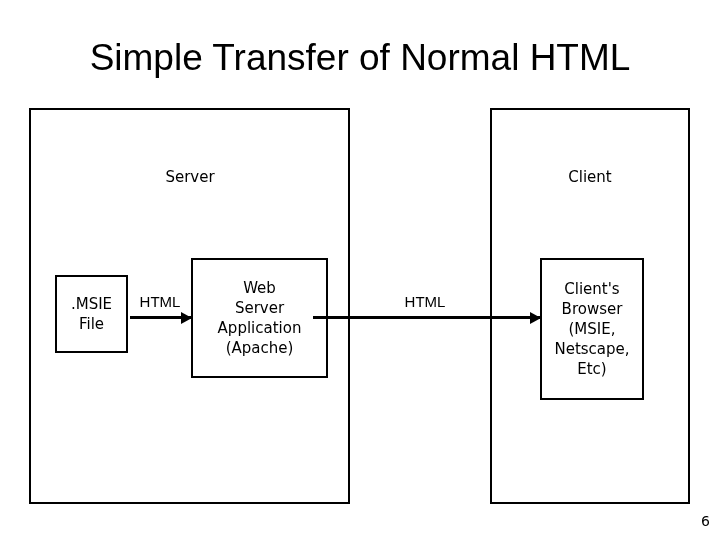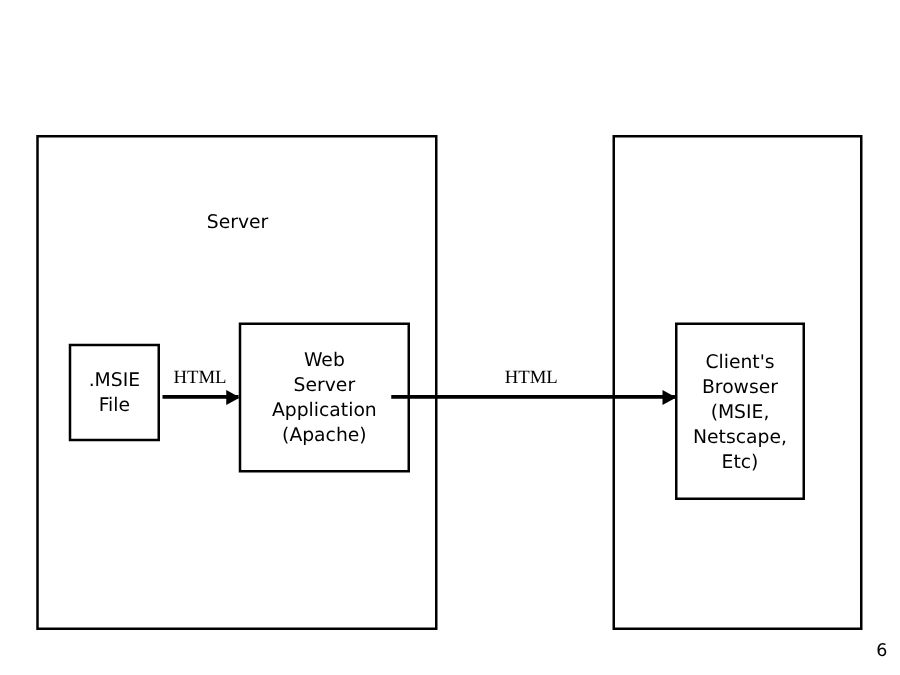--- a/index.html
+++ b/index.html
@@ -145,21 +145,21 @@
   }
   #arrow-server-to-client {
     left: 313px;
     top: 316px;
     width: 227px;
   }
 
   .arrow-label {
     position: absolute;
     text-align: center;
-    font-family: Liberation Serif, serif;
+    font-family: Liberation Sans, sans-serif;
     font-size: 15px;
     line-height: 18px;
     color: #000000;
     white-space: nowrap;
   }
   #arrow-label-1 {
     left: 120px;
     top: 293px;
     width: 80px;
   }
@@ -180,25 +180,27 @@
     font-size: 14px;
     line-height: 16px;
     color: #000000;
   }
 </style>
 </head>
 <body>
 
 <div id="slide">
 
+  <div id="slide-title">Simple Transfer of Normal HTML</div>
 
   <div id="server-zone" class="zone-box"></div>
   <div id="server-label" class="zone-label">Server</div>
 
   <div id="client-zone" class="zone-box"></div>
+  <div id="client-label" class="zone-label">Client</div>
 
   <div id="html-file-box" class="node-box">
     <span class="node-text">.MSIE
 File</span>
   </div>
 
   <div id="arrow-label-1" class="arrow-label">HTML</div>
   <div id="arrow-file-to-server" class="arrow"></div>
 
   <div id="web-server-box" class="node-box">

